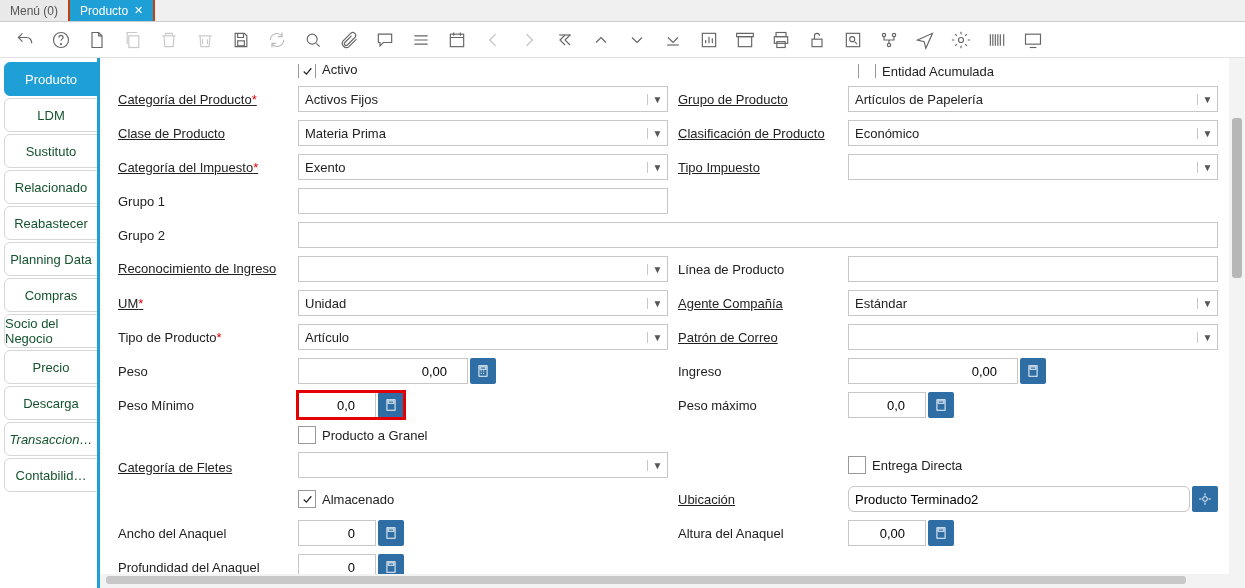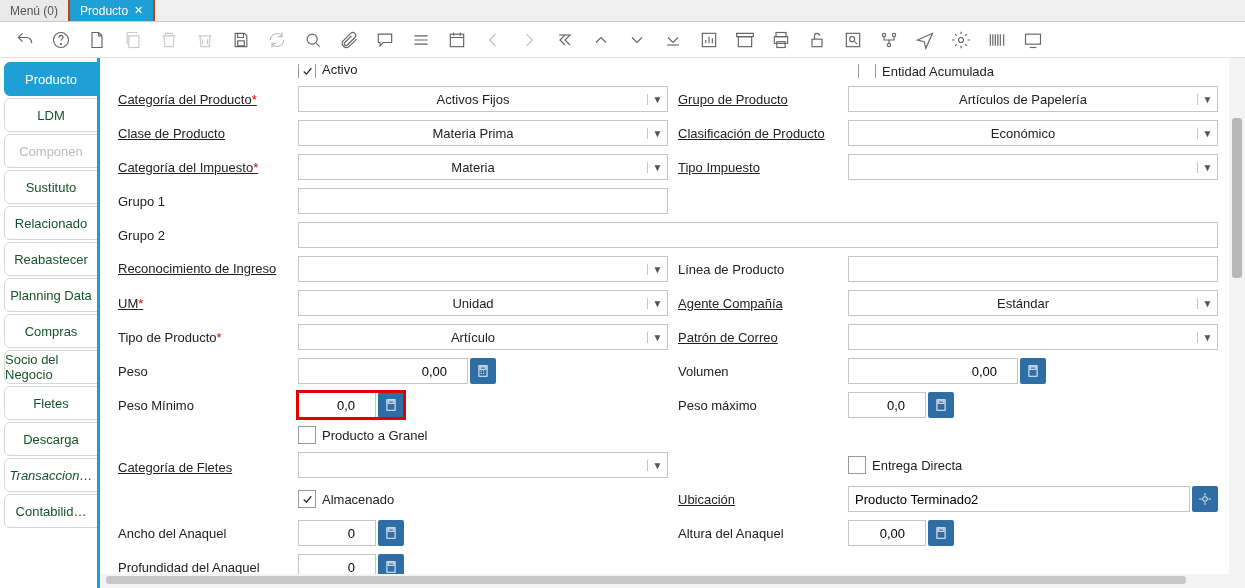--- a/index.html
+++ b/index.html
@@ -39,21 +39,21 @@
 .form { display: grid; grid-template-columns: 170px 370px 160px 370px; column-gap: 10px; row-gap: 8px; align-items: center; }
 .lbl { text-align: left; font-size: 13px; color: #222; padding-right: 2px; white-space: nowrap; }
 .lbl.u { text-decoration: underline; }
 .lbl .req { color: #d00; }
 .lbl.twoline { line-height: 1.1; white-space: normal; }
 .fld { display: flex; align-items: center; }
 
 
 .combo, .tin, .nin { height: 26px; border: 1px solid #c6c6c6; background: #fff; font-size: 13px; }
 .combo { width: 100%; display: flex; align-items: center; }
-.combo .cv { flex: 1; padding: 0 6px; text-align: center; }
+.combo .cv { flex: 1; padding: 0 6px; }
 .combo .dd { width: 20px; border-left: 1px solid #c6c6c6; display: flex; align-items: center; justify-content: center; color: #555; font-size: 10px; }
 .tin { width: 100%; padding: 0 6px; }
 .nin { text-align: right; padding: 0 20px; }
 .iconbtn { width: 26px; height: 26px; background: #2f6ea5; display: flex; align-items: center; justify-content: center; border-radius: 2px; margin-left: 2px; }
 .iconbtn svg { width: 14px; height: 14px; stroke: #fff; fill: none; stroke-width: 1.6; }
 .chk { width: 18px; height: 18px; border: 1px solid #999; display: inline-flex; align-items: center; justify-content: center; margin-right: 6px; background: #fff; }
 .chk.on svg { width: 13px; height: 13px; stroke: #222; stroke-width: 2.2; fill: none; }
 .chklbl { display: flex; align-items: center; font-size: 13px; }
 
 
@@ -258,28 +258,27 @@
       </svg>
     </span>
 </div>
 
 <div class="main">
 
   <div class="left-bay">
     <div class="vnav" id="vnav">
         <div class="vtab active">Producto</div>
         <div class="vtab">LDM</div>
-        <div class="vtab disabled">Componen</div>
         <div class="vtab">Sustituto</div>
         <div class="vtab">Relacionado</div>
         <div class="vtab">Reabastecer</div>
         <div class="vtab">Planning Data</div>
         <div class="vtab">Compras</div>
         <div class="vtab">Socio del Negocio</div>
-        <div class="vtab">Fletes</div>
+        <div class="vtab">Precio</div>
         <div class="vtab">Descarga</div>
         <div class="vtab italic">Transaccion…</div>
         <div class="vtab">Contabilid…</div>
       </div>
   </div>
 
   <div class="content-wrap">
     <div class="content">
       <div class="form">
 
@@ -324,21 +323,21 @@
         <div class="fld">
             <div class="combo">
               <div class="cv">Económico</div>
               <div class="dd">▼</div>
             </div>
           </div>
 
         <div class="lbl u"><span>Categoría del Impuesto</span><span class="req">*</span></div>
         <div class="fld">
             <div class="combo">
-              <div class="cv">Materia</div>
+              <div class="cv">Exento</div>
               <div class="dd">▼</div>
             </div>
           </div>
         <div class="lbl u"><span>Tipo Impuesto</span></div>
         <div class="fld">
             <div class="combo">
               <div class="cv"></div>
               <div class="dd">▼</div>
             </div>
           </div>
@@ -401,21 +400,21 @@
         <div class="fld">
             <input class="nin" style="width: 170px;" value="0,00">
             <span class="iconbtn">
               <svg viewBox="0 0 24 24">
                 <rect x="5" y="3" width="14" height="18"></rect>
                 <rect x="7" y="5" width="10" height="4"></rect>
                 <path d="M8 12h2M12 12h2M8 16h2M12 16h2"></path>
               </svg>
             </span>
           </div>
-        <div class="lbl"><span>Volumen</span></div>
+        <div class="lbl"><span>Ingreso</span></div>
         <div class="fld">
             <input class="nin" style="width: 170px;" value="0,00">
             <span class="iconbtn">
               <svg viewBox="0 0 24 24">
                 <rect x="5" y="3" width="14" height="18"></rect>
                 <rect x="7" y="5" width="10" height="4"></rect>
               </svg>
             </span>
           </div>
 
@@ -467,21 +466,21 @@
         <div class="fld chklbl">
             <span class="chk on">
               <svg viewBox="0 0 24 24">
                 <path d="M5 12l5 5 9-11"></path>
               </svg>
             </span>
             <span>Almacenado</span>
           </div>
         <div class="lbl u"><span>Ubicación</span></div>
         <div class="fld">
-            <input class="tin" style="flex: 1 1 0%;" value="Producto Terminado2">
+            <input class="tin" style="flex: 1 1 0%; border-radius: 6px;" value="Producto Terminado2">
             <span class="iconbtn">
               <svg viewBox="0 0 24 24">
                 <circle cx="12" cy="12" r="4"></circle>
                 <path d="M12 2v4M12 18v4M2 12h4M18 12h4"></path>
               </svg>
             </span>
           </div>
 
         <div class="lbl"><span>Ancho del Anaquel</span></div>
         <div class="fld">

